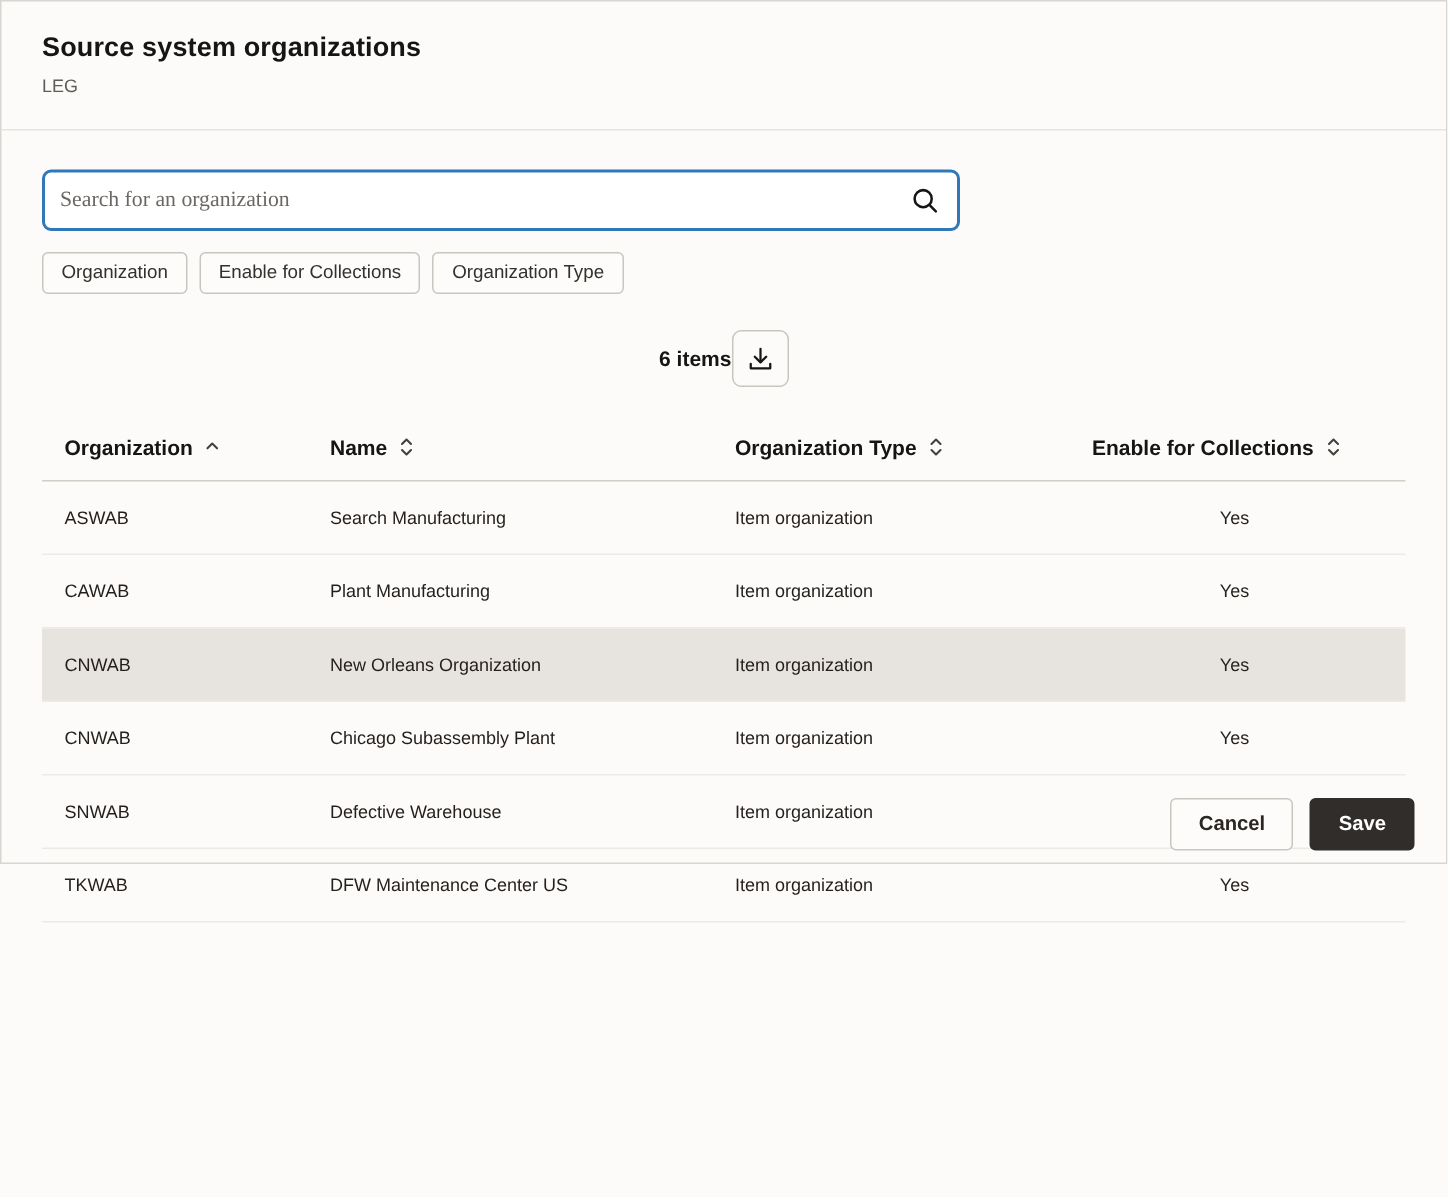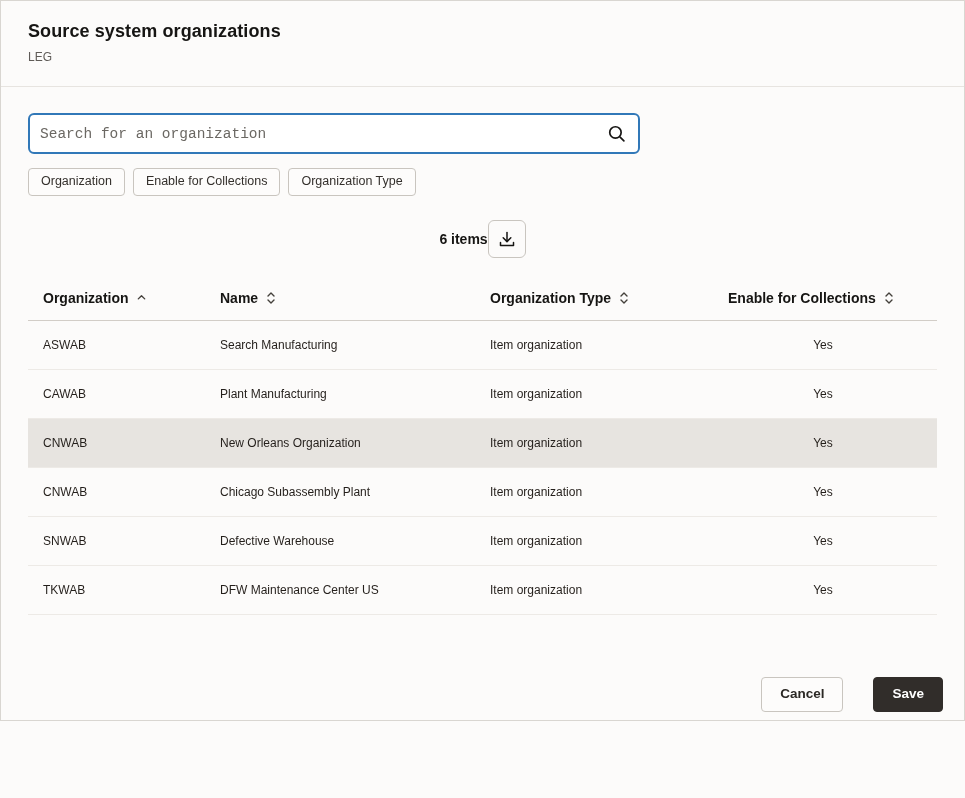--- a/index.html
+++ b/index.html
@@ -4,21 +4,21 @@
 <style>
   * { box-sizing: border-box; margin: 0; padding: 0; }
   html, body { width: 965px; height: 798px; }
   body {
     font-family: "Liberation Sans", "DejaVu Sans", sans-serif;
     background: #fcfbfa;
     color: #161513;
     overflow: hidden;
   }
   .page {
-    width: 965px; height: 721px;
+    width: 965px; height: 576px;
     position: relative;
     border: 1px solid #d9d6d1;
     background: #fcfbfa;
   }
   .header-section { padding: 20px 27px 0 27px; }
   .page-title { font-size: 18px; font-weight: 700; color: #161513; letter-spacing: .1px; }
   .page-subtitle { font-size: 12px; color: #5f5b57; margin-top: 8px; }
   .top-divider { border-bottom: 1px solid #e7e4e0; margin-top: 22px; }
   .content { padding: 0 27px; }
 
@@ -27,21 +27,21 @@
     margin-top: 26px;
     width: 612px; height: 41px;
     background: #ffffff;
     border: 2px solid #3178b8;
     border-radius: 6px;
     display: flex; align-items: center;
     padding: 0 12px 0 10px;
   }
   .search-input {
     flex: 1; border: none; outline: none;
-    font-family: Liberation Mono, monospace;
+    font-family: Liberation Serif, serif;
     font-size: 14.5px; color: #161513;
     background: transparent;
     caret-color: #161513;
   }
   .search-input::placeholder { color: #6b6863; opacity: 1; }
   .search-icon { color: #161513; display: flex; align-items: center; cursor: pointer; }
 
   
   .chips { display: flex; gap: 8px; margin-top: 14px; }
   .chip {
@@ -83,21 +83,21 @@
     height: 49px;
     border-bottom: 1px solid #edeae6;
     cursor: pointer;
   }
   .tbody-row.selected { background: #e7e4e0; }
   .cell-enabled { text-align: center; }
 
   
   .footer {
     position: absolute; right: 21px; bottom: 8px;
-    display: flex; gap: 30px; align-items: flex-end;
+    display: flex; gap: 11px; align-items: flex-end;
   }
   .btn {
     font-family: inherit; font-size: 13.5px; font-weight: 600;
     border-radius: 4px; padding: 9px 18px; cursor: pointer; line-height: 1.1;
   }
   .btn-cancel { background: #fdfcfb; border: 1px solid #c9c5bf; color: #2b2ene; color: #2b2824; }
   .btn-save { background: #312d2a; border: 1px solid #312d2a; color: #ffffff; }
 </style>
 </head>
 <body>

